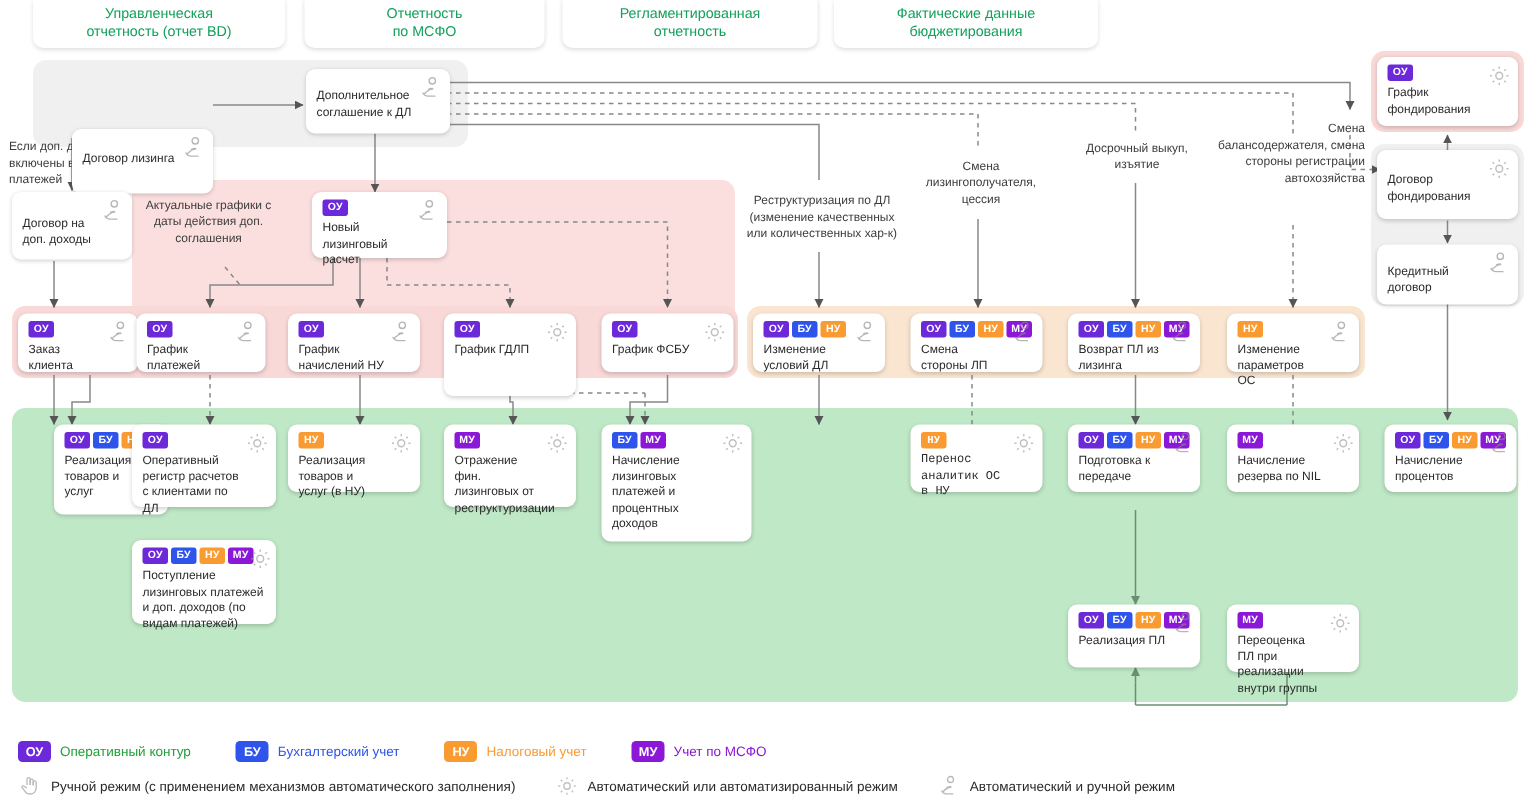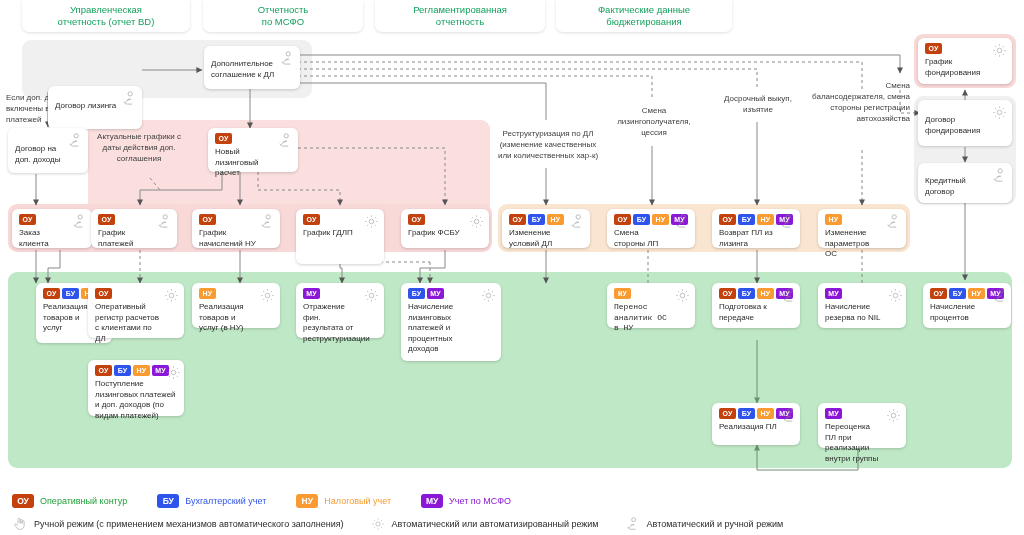--- a/index.html
+++ b/index.html
@@ -56,21 +56,21 @@
   .card .badges {
     display: flex; gap: 2px; margin-bottom: 3px; height: 11px;
   }
   .badge {
     display: inline-flex; align-items: center; justify-content: center;
     height: 11px; min-width: 17px; padding: 0 3px;
     border-radius: 2px;
     font-size: 7px; font-weight: bold; color: #fff;
     letter-spacing: .2px;
   }
-  .b-ou { background: #c2410c; }
+  .b-ou { background: #6d28d9; }
   .b-bu { background: #2f54eb; }
   .b-nu { background: #fa9b32; text-align: center; }
   .b-mu { background: #8b18d6; }
   .card .ctext {
     font-size: 8px; line-height: 10.5px; color: #2b2b2b;
     padding-right: 18px;
   }
   .card .ctext.nopad { padding-right: 2px; }
   .mode-icon {
     position: absolute; right: 4px; top: 4px;
@@ -471,21 +471,21 @@
         <svg viewBox="0 0 24 24" fill="none" stroke="#9a9a9a" stroke-width="1.4">
           <circle cx="12" cy="12" r="3.2"></circle>
           <path d="M12 3.2v2.1M12 18.7v2.1M3.2 12h2.1M18.7 12h2.1M5.8 5.8l1.5 1.5M16.7 16.7l1.5 1.5M18.2 5.8l-1.5 1.5M7.3 16.7l-1.5 1.5"></path>
         </svg>
       </span>
   </div>
   <div class="card" style="left:296px; top:283px; width:88px; height:55px;">
     <div class="badges">
         <span class="badge b-mu">МУ</span>
       </div>
-    <div class="ctext">Отражение фин. результата от реструктуризации</div>
+    <div class="ctext">Отражение фин. лизинговых от реструктуризации</div>
     <span class="mode-icon">
         <svg viewBox="0 0 24 24" fill="none" stroke="#9a9a9a" stroke-width="1.4">
           <circle cx="12" cy="12" r="3.2"></circle>
           <path d="M12 3.2v2.1M12 18.7v2.1M3.2 12h2.1M18.7 12h2.1M5.8 5.8l1.5 1.5M16.7 16.7l1.5 1.5M18.2 5.8l-1.5 1.5M7.3 16.7l-1.5 1.5"></path>
         </svg>
       </span>
   </div>
   <div class="card" style="left:401px; top:283px; width:100px; height:78px;">
     <div class="badges">
       <span class="badge b-bu">БУ</span>

